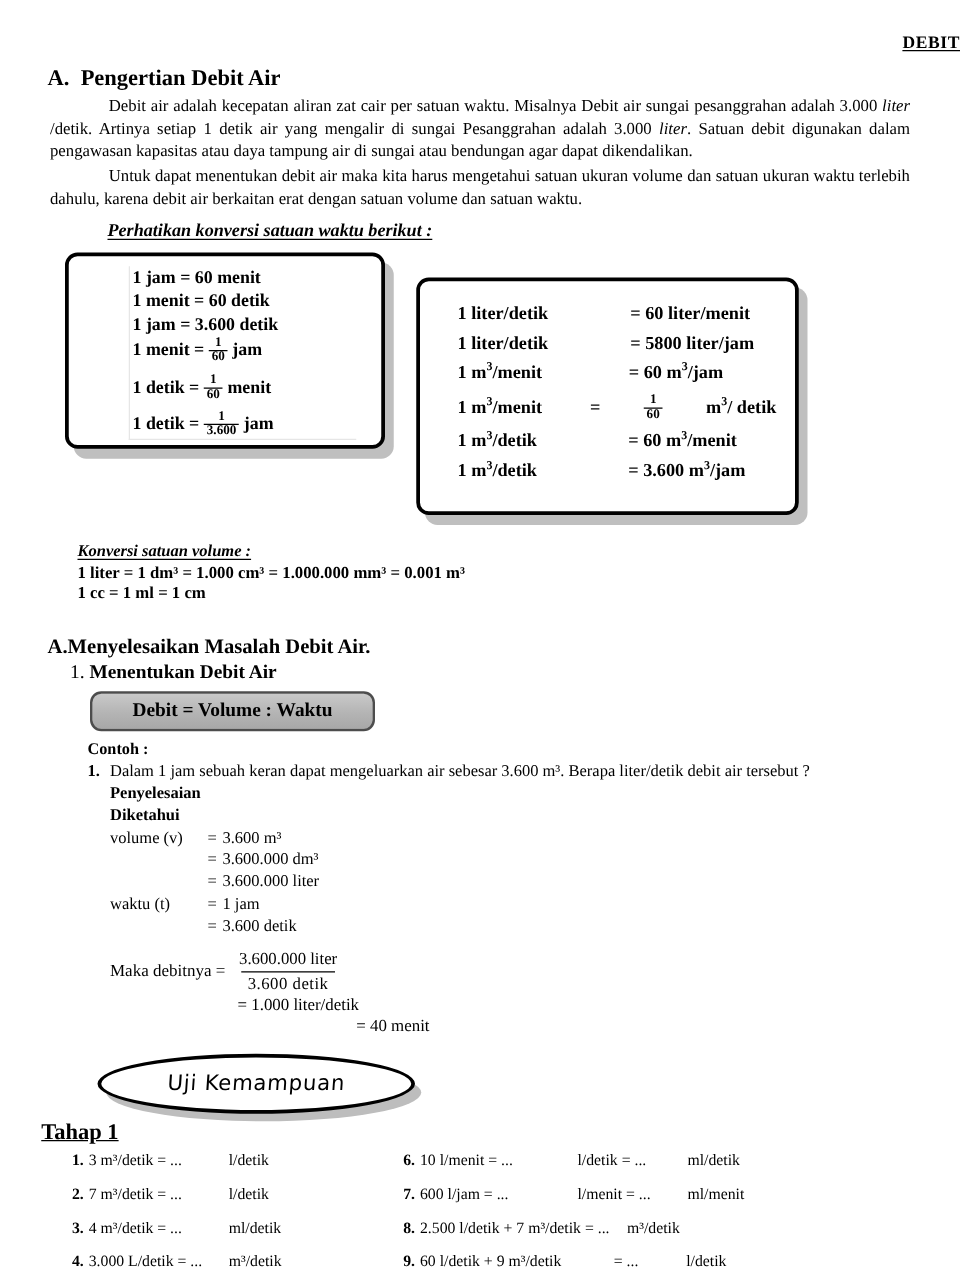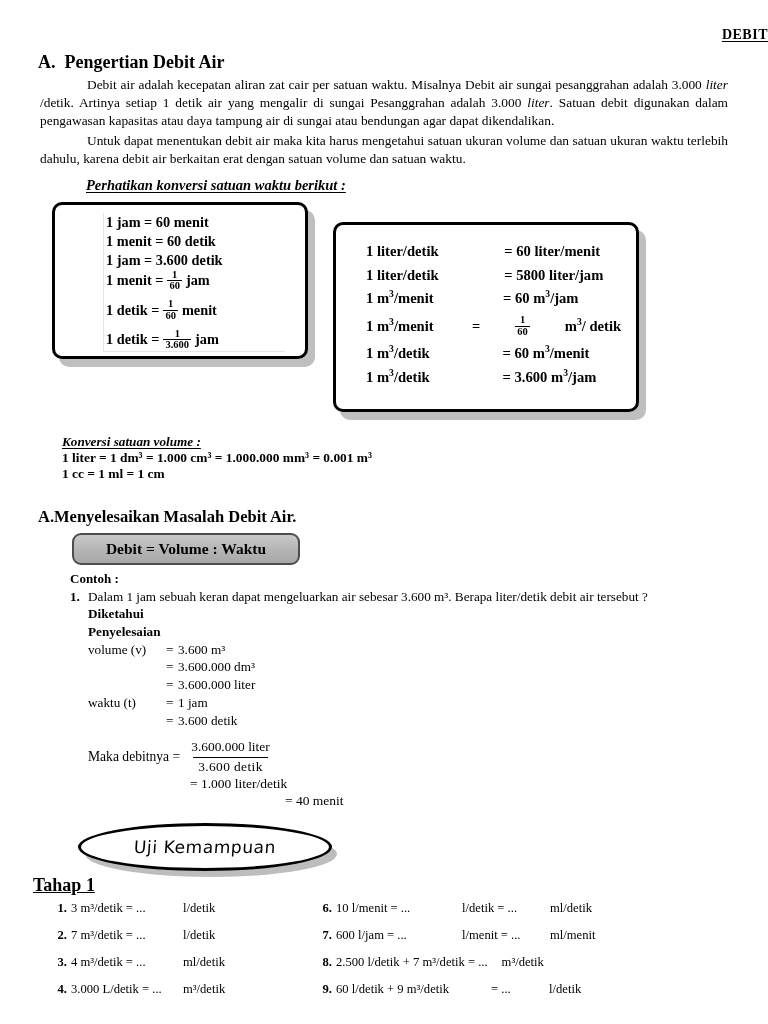--- a/index.html
+++ b/index.html
@@ -386,32 +386,36 @@
 
   </div>
 
   <div class="konv-wrap">
     <div><span class="konv-title">Konversi  satuan volume :</span></div>
     <div class="konv-line">1 liter = 1 dm³ = 1.000 cm³ = 1.000.000 mm³ = 0.001 m³</div>
     <div class="konv-line">1 cc = 1 ml = 1 cm</div>
   </div>
 
   <div class="sec-a2">A.Menyelesaikan Masalah Debit Air.</div>
+  <div class="sec-num">
+    <span class="n">1.</span>
+    <span>Menentukan Debit Air</span>
+  </div>
 
   <div class="greybox">Debit = Volume : Waktu</div>
 
   <div class="contoh">Contoh :</div>
 
   <div class="q-row">
     <span class="qn">1.</span>
     <span class="qt">Dalam 1 jam sebuah keran dapat mengeluarkan air sebesar 3.600 m³. Berapa liter/detik debit air tersebut ?</span>
   </div>
 
+  <div class="sub-b">Penyelesaian</div>
   <div class="sub-b">Diketahui</div>
-  <div class="sub-b">Penyelesaian</div>
 
   <div class="calc">
     <span class="lbl">volume (v)</span>
     <span class="eq">=</span>
     <span>3.600 m³</span>
   </div>
   <div class="calc">
     <span class="lbl"></span>
     <span class="eq">=</span>
     <span>3.600.000 dm³</span>

